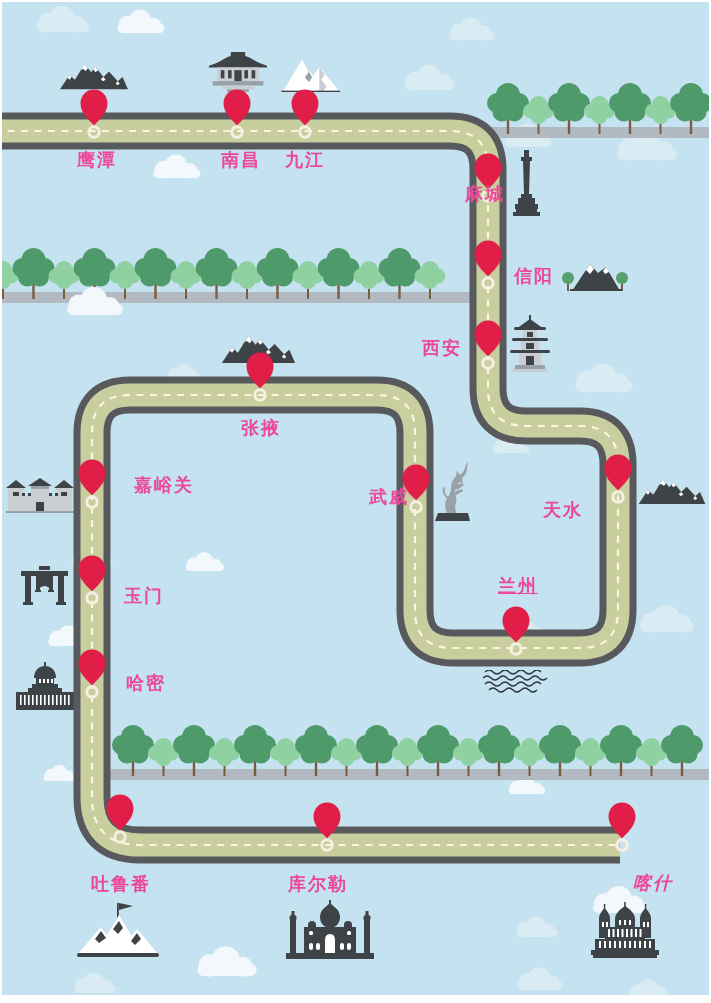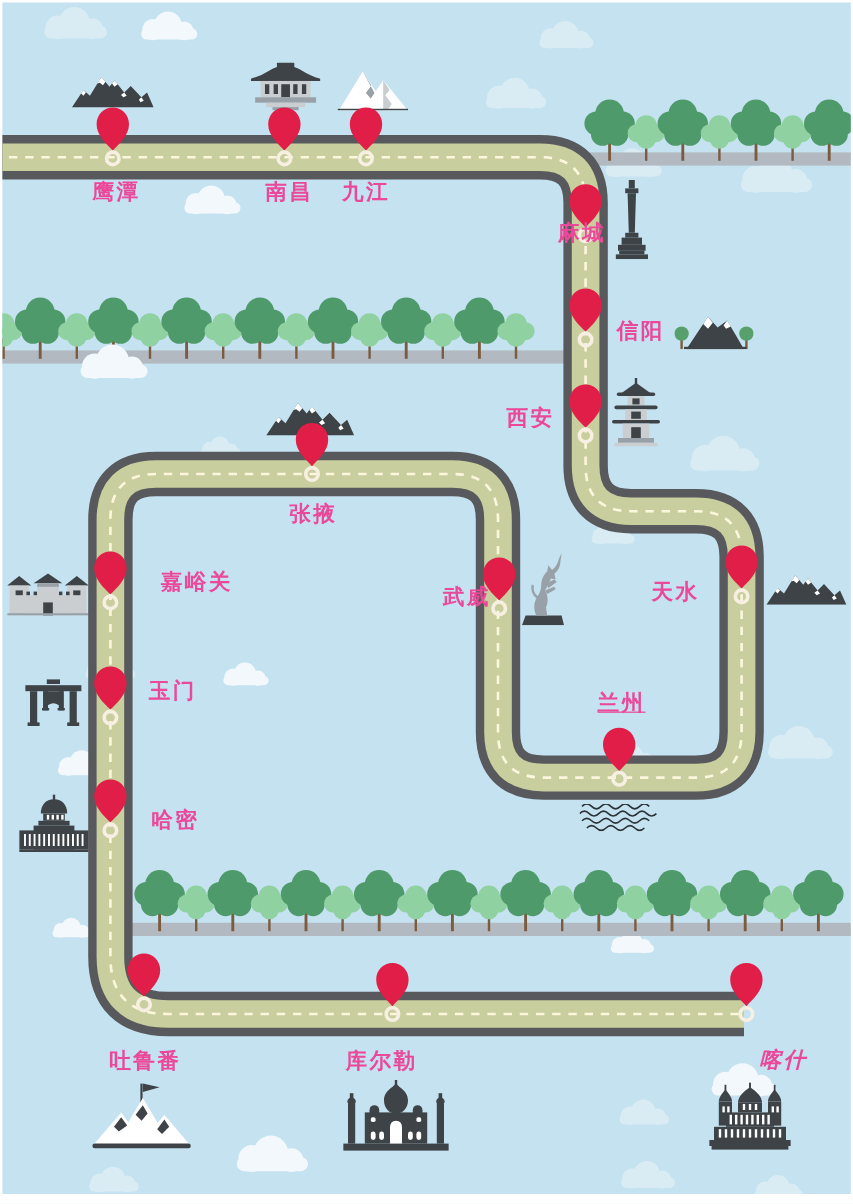--- a/index.html
+++ b/index.html
@@ -886,21 +886,21 @@
   <div id="labels">
       <div class="city-label" style="left: 97px; top: 160px;">鹰潭</div>
       <div class="city-label" style="left: 241px; top: 160px;">南昌</div>
       <div class="city-label" style="left: 305px; top: 160px;">九江</div>
       <div class="city-label" style="left: 443px; top: 194px; margin-left: 42px;">麻城</div>
       <div class="city-label" style="left: 534px; top: 276px;">信阳</div>
       <div class="city-label" style="left: 442px; top: 348px;">西安</div>
       <div class="city-label" style="left: 261px; top: 428px;">张掖</div>
       <div class="city-label" style="left: 148px; top: 485px; margin-left: 16px;">嘉峪关</div>
       <div class="city-label" style="left: 371px; top: 497px; margin-left: 18px;">武威</div>
-      <div class="city-label" style="left: 563px; top: 493px;">天水</div>
-      <div class="city-label" style="left: 144px; top: 576px; text-align: right;">玉门</div>
+      <div class="city-label" style="left: 563px; top: 510px;">天水</div>
+      <div class="city-label" style="left: 144px; top: 596px; text-align: right;">玉门</div>
       <div class="city-label" style="left: 518px; top: 586px; text-decoration: underline;">兰州</div>
       <div class="city-label" style="left: 146px; top: 683px;">哈密</div>
       <div class="city-label" style="left: 121px; top: 884px;">吐鲁番</div>
       <div class="city-label" style="left: 318px; top: 884px;">库尔勒</div>
       <div class="city-label" style="left: 653px; top: 883px; font-style: italic;">喀什</div>
     </div>
 </div>
 
 </body></html>

